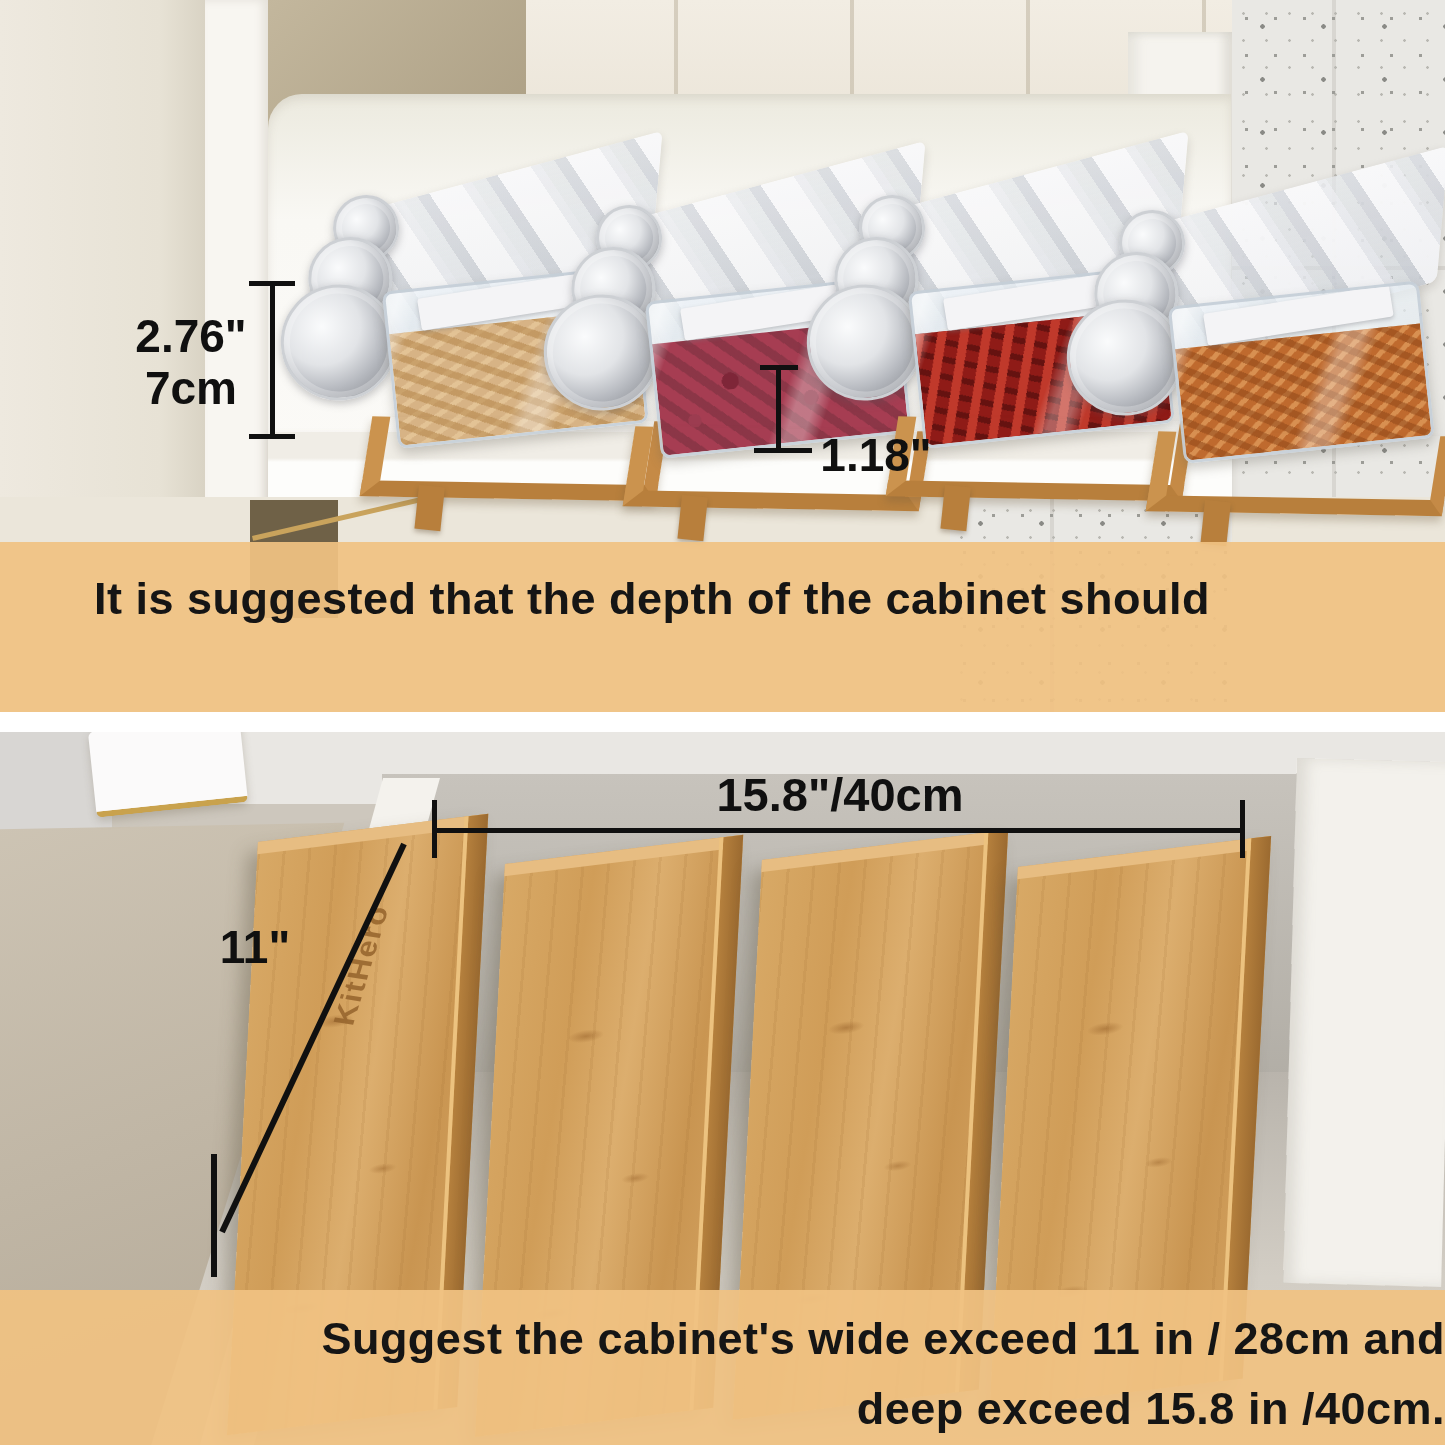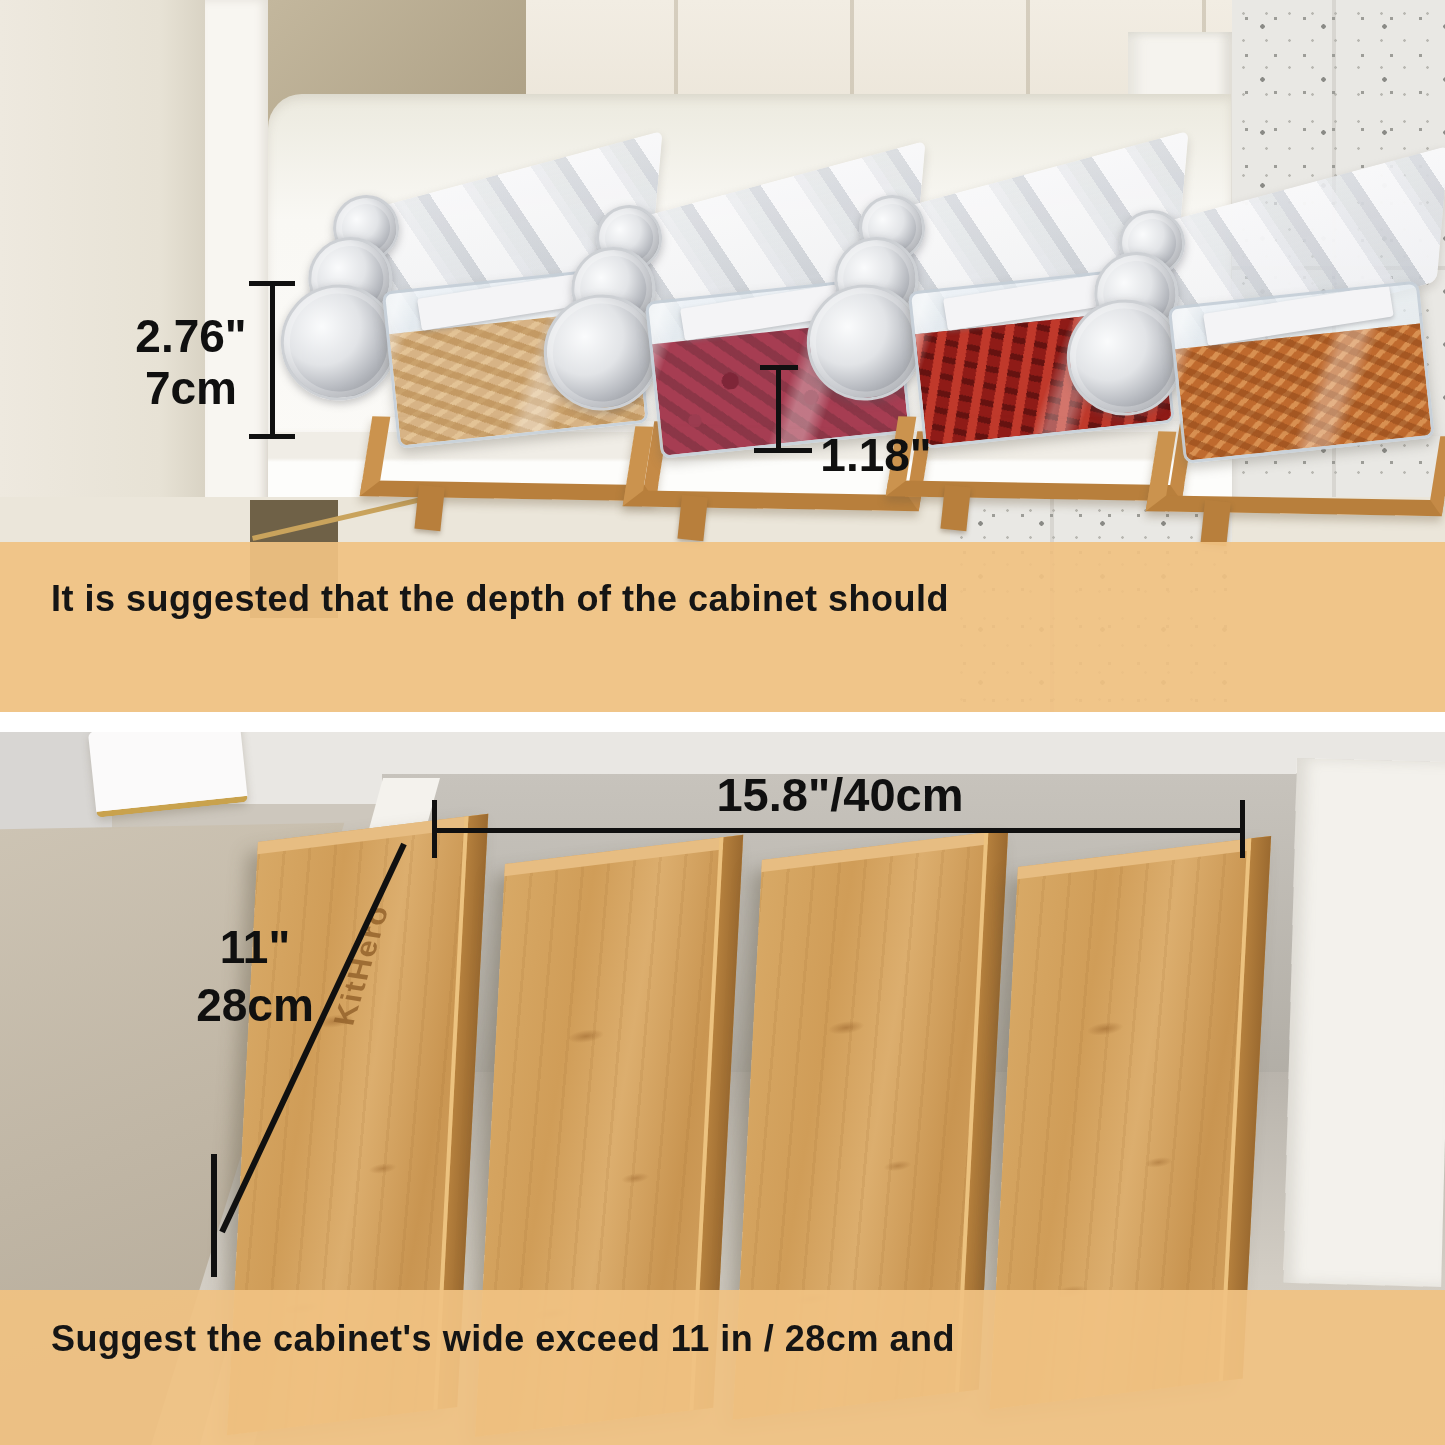--- a/index.html
+++ b/index.html
@@ -93,25 +93,25 @@
   .riser-leg{position:absolute;left:118px;top:298px;width:26px;height:44px;background:#b87f3c;
     transform:rotate(12deg);box-shadow:0 3px 5px rgba(100,80,55,.4);}
 
   
   .dim{background:#101010;}
   .dim-label{position:absolute;color:#101010;font-weight:700;text-align:center;
     line-height:1.14;white-space:nowrap;}
 
   
   .banner{position:absolute;left:0;width:1445px;background:rgba(240,194,130,.93);}
-  .banner-text{color:#151515;font-size:36px;font-weight:700;letter-spacing:.5px;line-height:73px;
-    padding-left:51px;}
+  .banner-text{color:#151515;font-size:45px;font-weight:700;letter-spacing:.5px;line-height:73px;
+    padding-left:94px;}
   .banner--1{top:542px;height:170px;}
   .banner--1 .banner-text{padding-top:20px;}
-  .banner--2{top:558px;height:155px;}
+  .banner--2{top:558px;height:155px;text-align:right;}
   .banner--2 .banner-text{padding-top:14px;line-height:70px;}
 
   .gap-strip{position:absolute;left:0;top:712px;width:1445px;height:20px;background:#ffffff;}
 
   
   .bottom-scene{top:732px;height:713px;background:#cdc7bd;}
   .bs-wall-top{left:0;top:0;width:1445px;height:72px;background:#e9e7e3;}
   .bs-grayblock{left:0;top:0;width:112px;height:158px;background:#d8d6d3;}
   .bs-back-wall{left:382px;top:42px;width:940px;height:360px;
     background:linear-gradient(180deg,#c7c3bc 0%,#aeaaa2 100%);}
@@ -274,23 +274,23 @@
     <div class="abs dim" style="left:432px;top:68px;width:5px;height:58px;"></div>
     <div class="abs dim" style="left:1240px;top:68px;width:5px;height:58px;"></div>
     <div class="dim-label" style="left:560px;top:36px;width:560px;font-size:47px;">15.8"/40cm</div>
 
     <svg class="diag-svg" width="1445" height="713" viewBox="0 0 1445 713">
       <line x1="404" y1="112" x2="222" y2="500" stroke="#101010" stroke-width="6"></line>
       <line x1="214" y1="422" x2="214" y2="545" stroke="#101010" stroke-width="6"></line>
     </svg>
     <div class="dim-label" style="left:165px;top:186px;width:180px;font-size:46px;line-height:58px;">
       <div>11"</div>
-      <div>28cm</div>
     </div>
   </section>
 
   <div class="banner banner--2" style="top:1290px;">
     <div class="banner-text">
       <div>Suggest the cabinet's wide exceed 11 in / 28cm and</div>
+      <div>deep exceed 15.8 in /40cm.</div>
     </div>
   </div>
 
 </div>
 
 </body></html>

